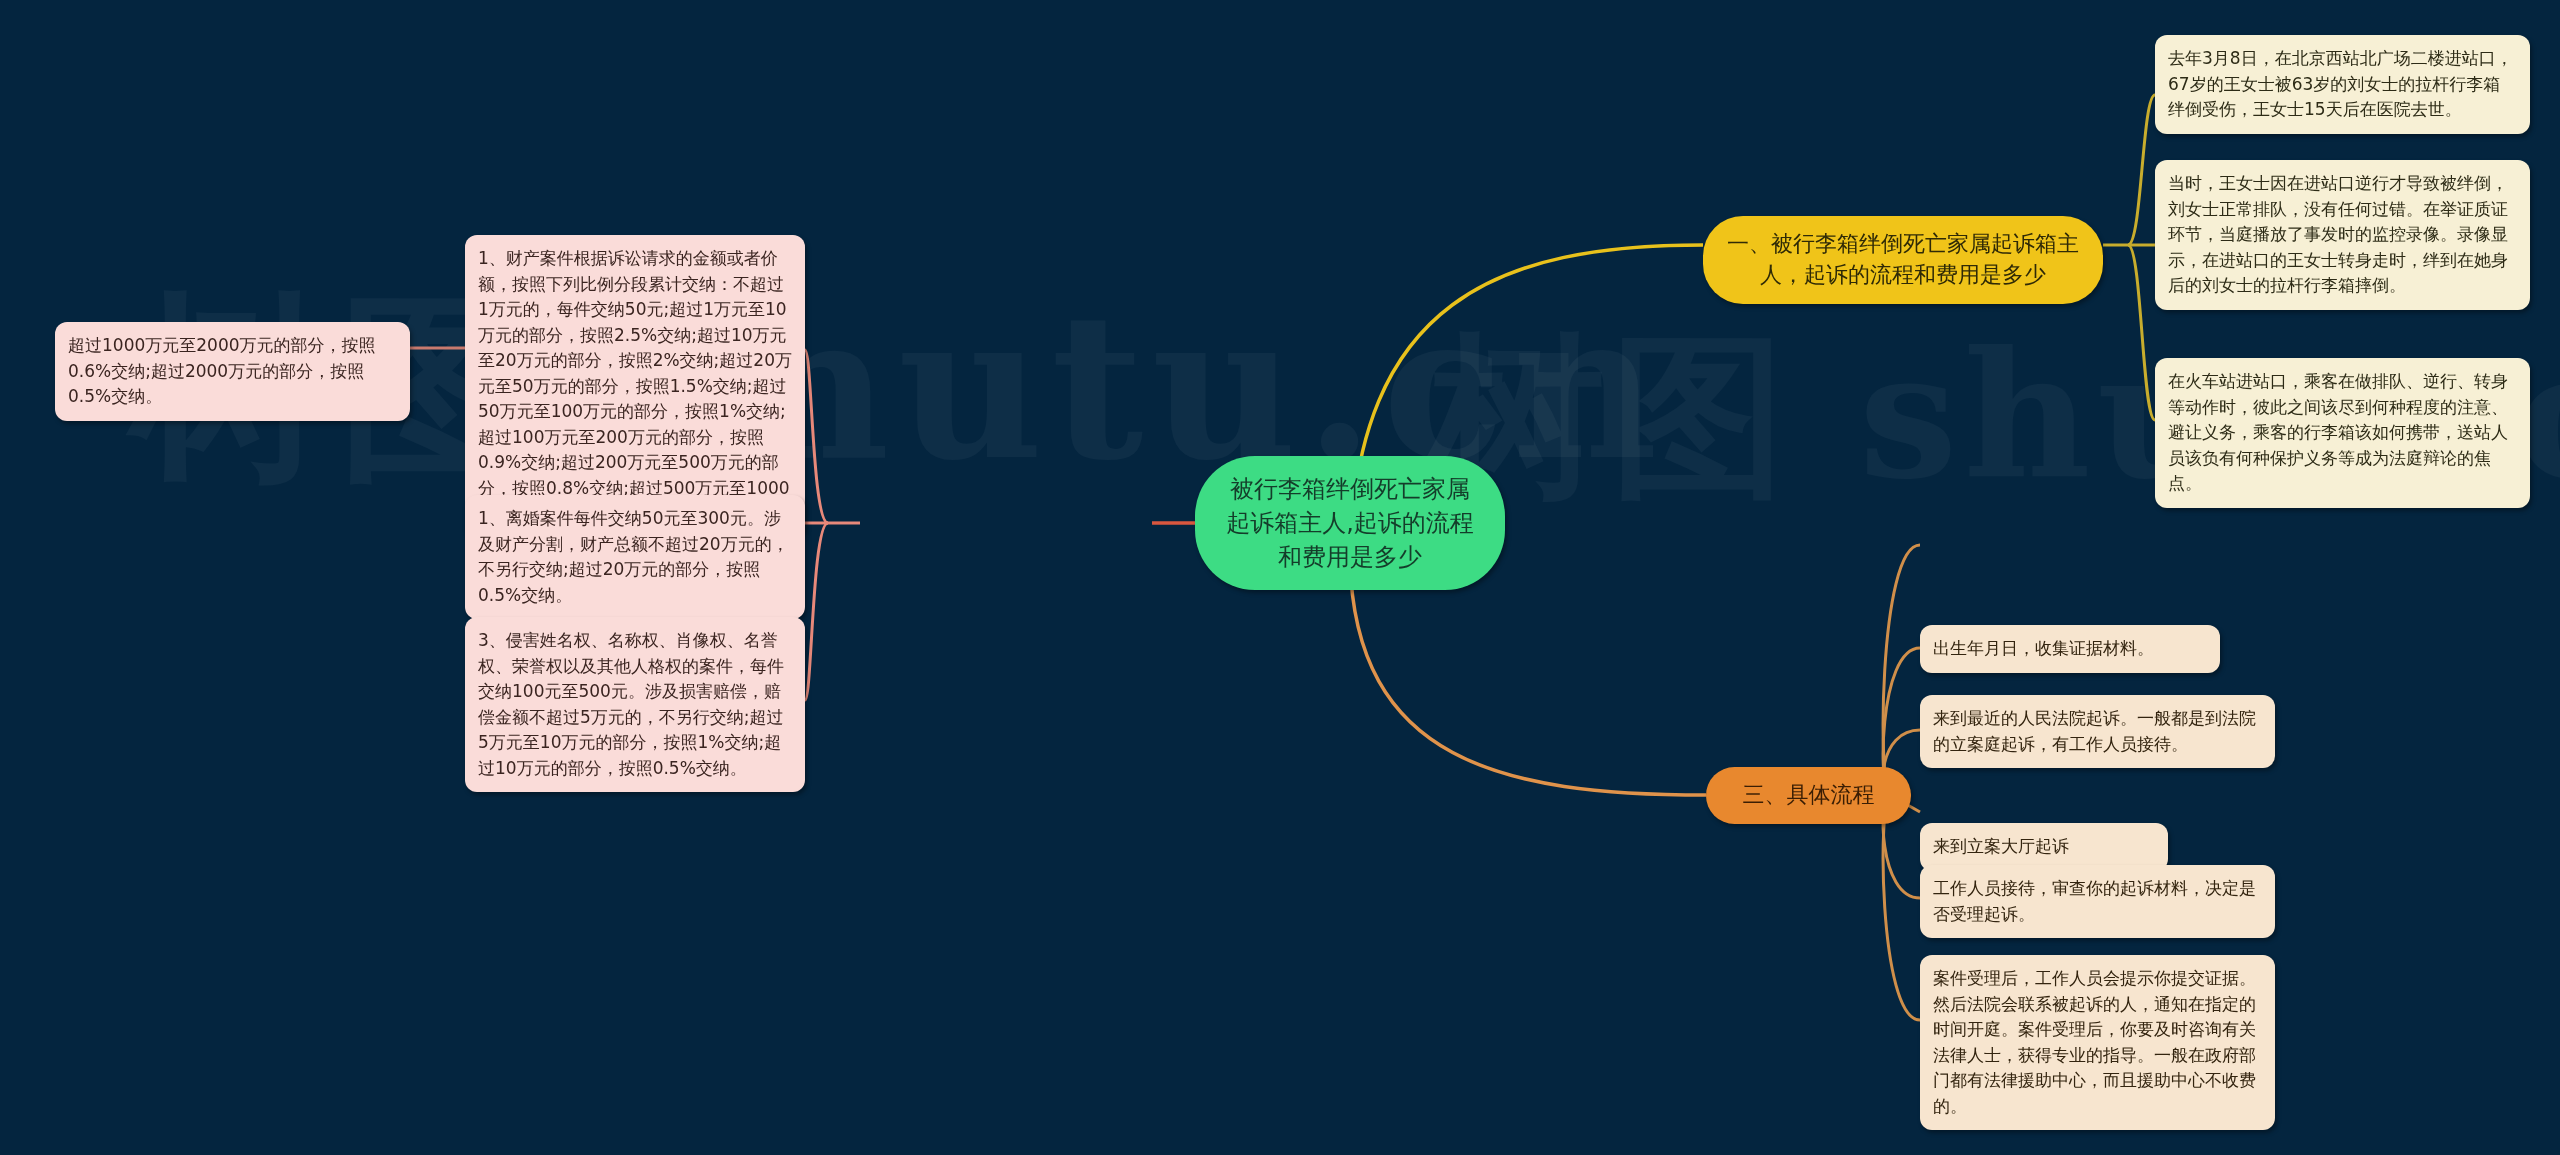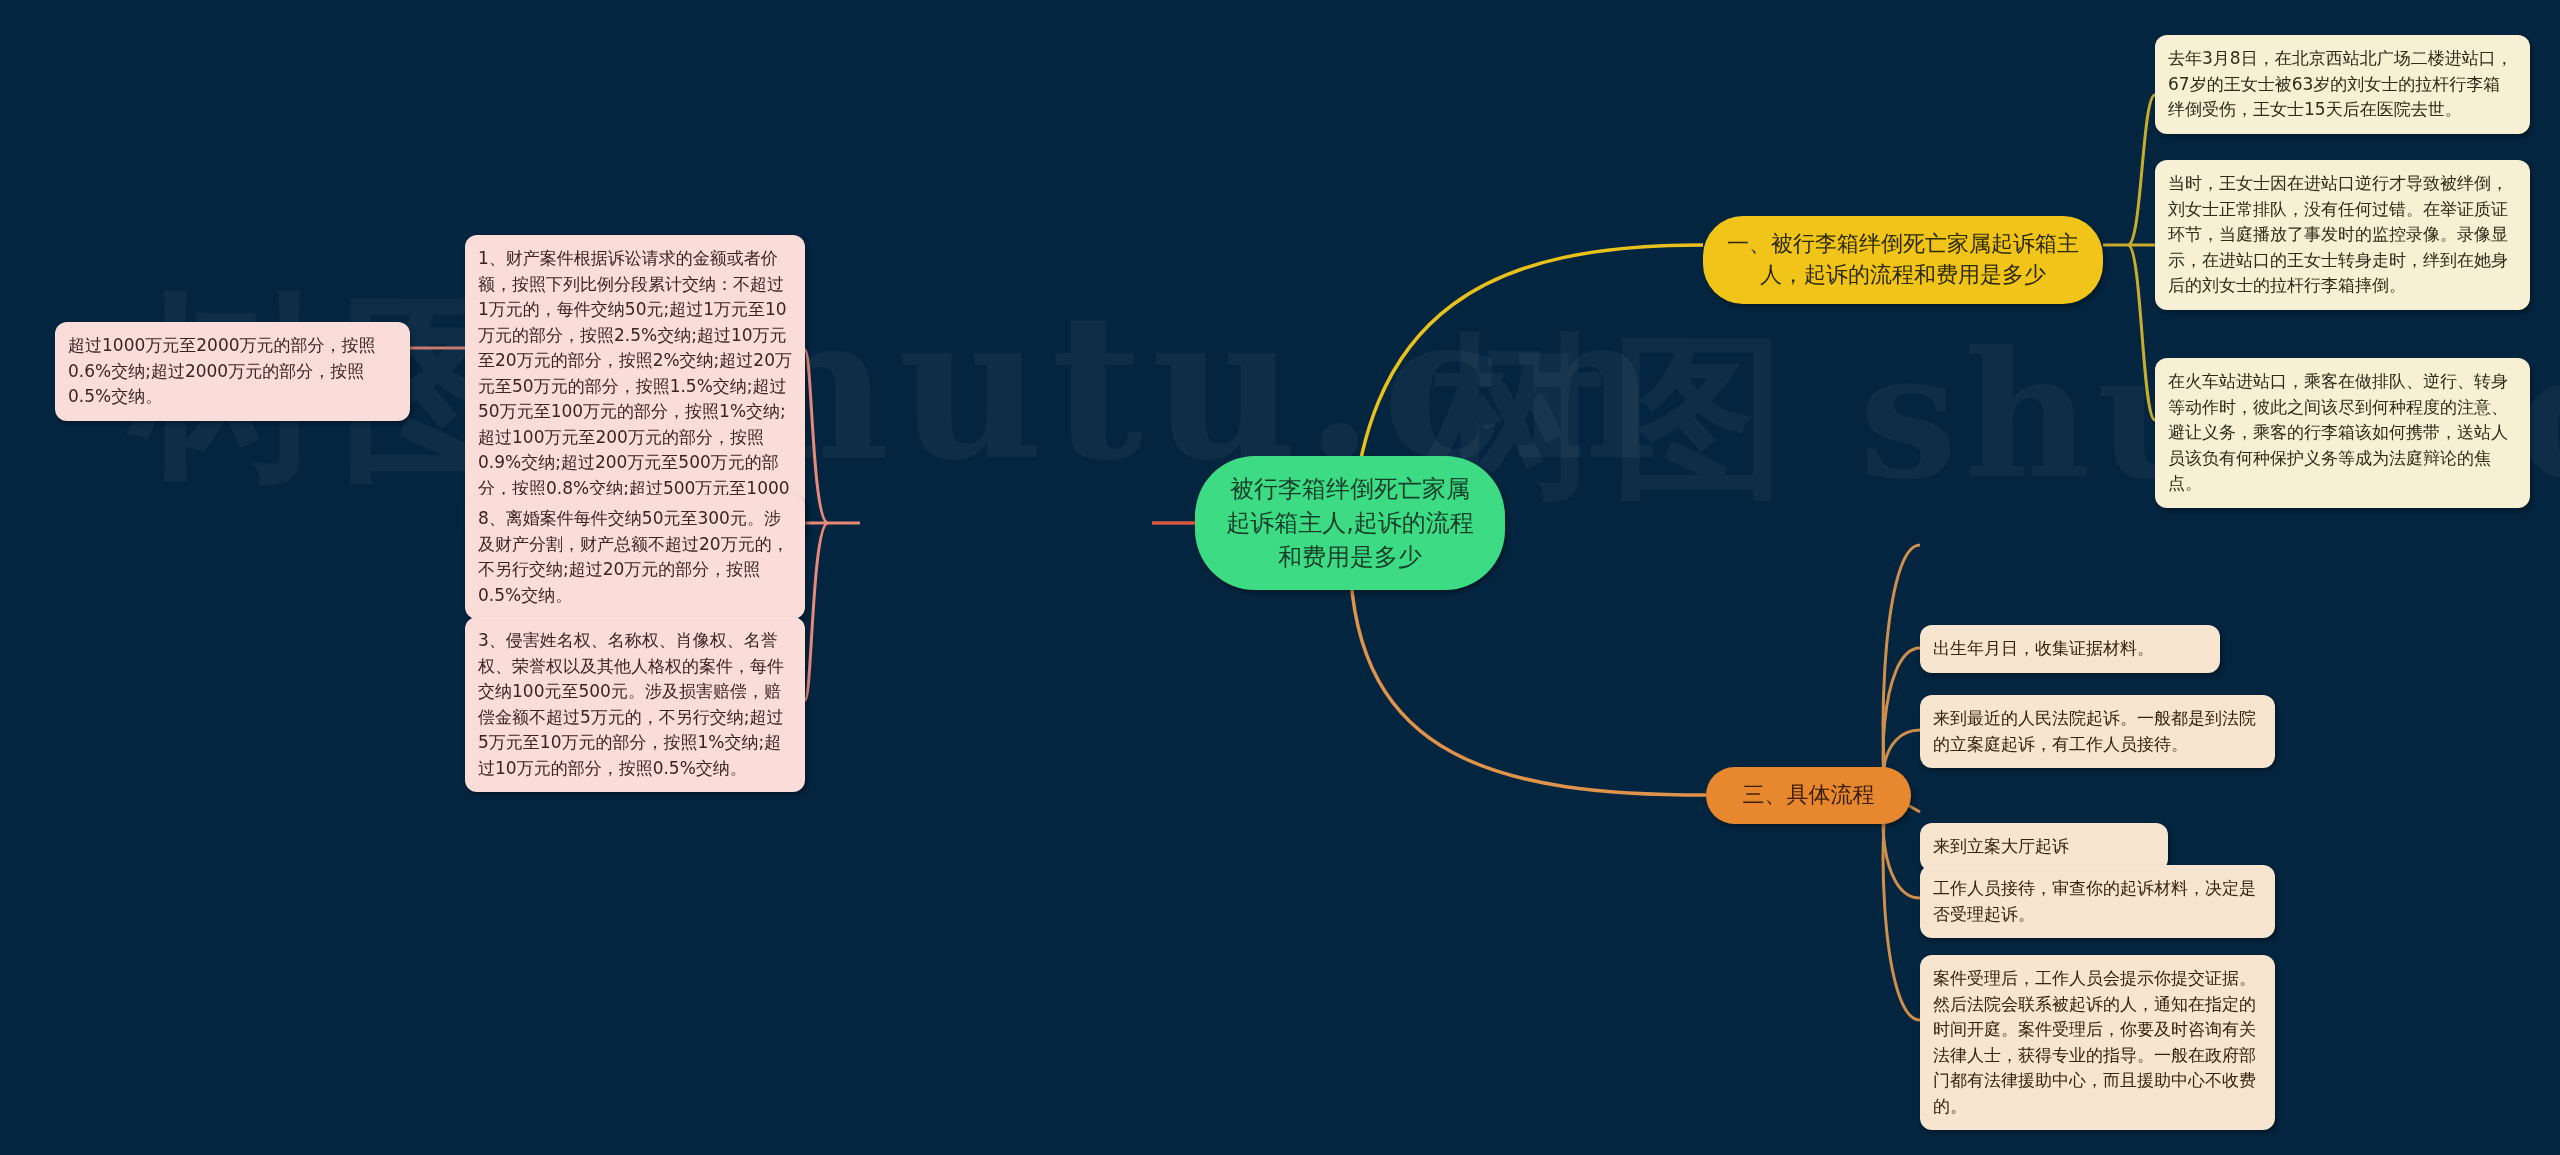--- a/index.html
+++ b/index.html
@@ -110,21 +110,21 @@
 
   <div class="node central">被行李箱绊倒死亡家属起诉箱主人,起诉的流程和费用是多少</div>
 
   <div class="node branch b1">一、被行李箱绊倒死亡家属起诉箱主人，起诉的流程和费用是多少</div>
   <div class="node leaf ivory r1">去年3月8日，在北京西站北广场二楼进站口，67岁的王女士被63岁的刘女士的拉杆行李箱绊倒受伤，王女士15天后在医院去世。</div>
   <div class="node leaf ivory r2">当时，王女士因在进站口逆行才导致被绊倒，刘女士正常排队，没有任何过错。在举证质证环节，当庭播放了事发时的监控录像。录像显示，在进站口的王女士转身走时，绊到在她身后的刘女士的拉杆行李箱摔倒。</div>
   <div class="node leaf ivory r3">在火车站进站口，乘客在做排队、逆行、转身等动作时，彼此之间该尽到何种程度的注意、避让义务，乘客的行李箱该如何携带，送站人员该负有何种保护义务等成为法庭辩论的焦点。</div>
 
   <div class="node leaf pink l1">1、财产案件根据诉讼请求的金额或者价额，按照下列比例分段累计交纳：不超过1万元的，每件交纳50元;超过1万元至10万元的部分，按照2.5%交纳;超过10万元至20万元的部分，按照2%交纳;超过20万元至50万元的部分，按照1.5%交纳;超过50万元至100万元的部分，按照1%交纳;超过100万元至200万元的部分，按照0.9%交纳;超过200万元至500万元的部分，按照0.8%交纳;超过500万元至1000万元的部分，按照0.7%交纳;</div>
   <div class="node leaf pink l0">超过1000万元至2000万元的部分，按照0.6%交纳;超过2000万元的部分，按照0.5%交纳。</div>
-  <div class="node leaf pink l2">8、离婚案件每件交纳50元至300元。涉及财产分割，财产总额不超过20万元的，不另行交纳;超过20万元的部分，按照0.5%交纳。</div>
+  <div class="node leaf pink l2">1、离婚案件每件交纳50元至300元。涉及财产分割，财产总额不超过20万元的，不另行交纳;超过20万元的部分，按照0.5%交纳。</div>
   <div class="node leaf pink l3">3、侵害姓名权、名称权、肖像权、名誉权、荣誉权以及其他人格权的案件，每件交纳100元至500元。涉及损害赔偿，赔偿金额不超过5万元的，不另行交纳;超过5万元至10万元的部分，按照1%交纳;超过10万元的部分，按照0.5%交纳。</div>
 
   <div class="node branch b3">三、具体流程</div>
   <div class="node leaf cream s2">出生年月日，收集证据材料。</div>
   <div class="node leaf cream s3">来到最近的人民法院起诉。一般都是到法院的立案庭起诉，有工作人员接待。</div>
   <div class="node leaf cream s4">来到立案大厅起诉</div>
   <div class="node leaf cream s6">案件受理后，工作人员会提示你提交证据。然后法院会联系被起诉的人，通知在指定的时间开庭。案件受理后，你要及时咨询有关法律人士，获得专业的指导。一般在政府部门都有法律援助中心，而且援助中心不收费的。</div>
   <div class="node leaf cream s5">工作人员接待，审查你的起诉材料，决定是否受理起诉。</div>
 
 </div>

